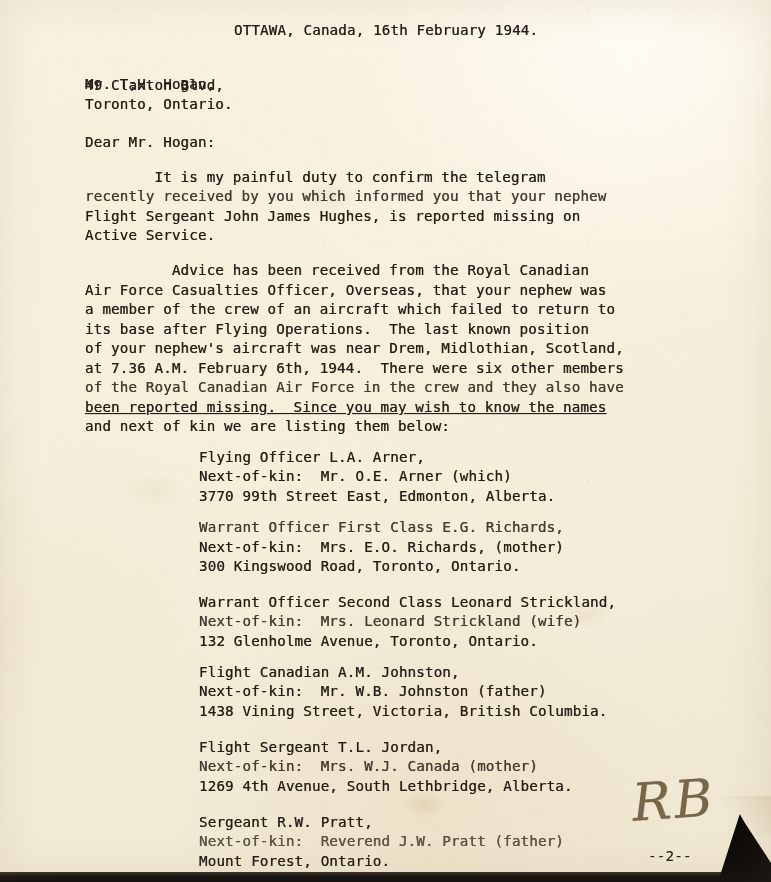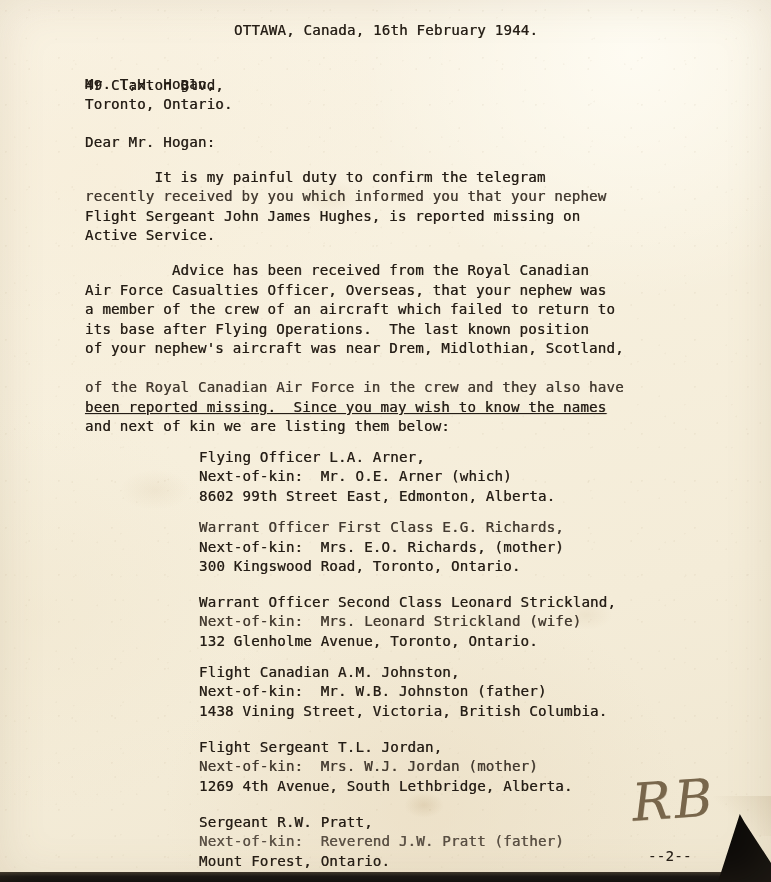--- a/index.html
+++ b/index.html
@@ -177,47 +177,48 @@
     <div class="tline ink-mid" style="left:85px; top:187px;">recently received by you which informed you that your nephew</div>
     <div class="tline" style="left:85px; top:207px;">Flight Sergeant John James Hughes, is reported missing on</div>
     <div class="tline" style="left:85px; top:226px;text-align:right;">Active Service.</div>
 
     
     <div class="tline" style="left:85px; top:281px;">Air Force Casualties Officer, Overseas, that your nephew was</div>
     <div class="tline" style="left:85px; top:261px;">          Advice has been received from the Royal Canadian</div>
     <div class="tline" style="left:85px; top:300px;">a member of the crew of an aircraft which failed to return to</div>
     <div class="tline" style="left:85px; top:320px;">its base after Flying Operations.  The last known position</div>
     <div class="tline" style="left:85px; top:339px;">of your nephew's aircraft was near Drem, Midlothian, Scotland,</div>
+    <div class="tline" style="left:85px; top:359px;">at 7.36 A.M. February 6th, 1944.  There were six other members</div>
     <div class="tline ink-mid" style="left:85px; top:378px;">of the Royal Canadian Air Force in the crew and they also have</div>
     <div class="tline" style="left:85px; top:398px;text-decoration:underline;">been reported missing.  Since you may wish to know the names</div>
     <div class="tline" style="left:85px; top:417px;">and next of kin we are listing them below:</div>
 
     
     <div class="tline" style="left:199px; top:448px;text-align:right;">Flying Officer L.A. Arner,</div>
     <div class="tline" style="left:199px; top:467px;">Next-of-kin:  Mr. O.E. Arner (which)</div>
-    <div class="tline" style="left:199px; top:487px;">8602 99th Street East, Edmonton, Alberta.</div>
+    <div class="tline" style="left:199px; top:487px;">3770 99th Street East, Edmonton, Alberta.</div>
 
     
     <div class="tline ink-mid" style="left:199px; top:518px;">Warrant Officer First Class E.G. Richards,</div>
     <div class="tline" style="left:199px; top:538px;">Next-of-kin:  Mrs. E.O. Richards, (mother)</div>
     <div class="tline" style="left:199px; top:557px;">300 Kingswood Road, Toronto, Ontario.</div>
 
     
     <div class="tline" style="left:199px; top:593px;">Warrant Officer Second Class Leonard Strickland,</div>
     <div class="tline ink-mid" style="left:199px; top:612px;">Next-of-kin:  Mrs. Leonard Strickland (wife)</div>
     <div class="tline" style="left:199px; top:632px;">132 Glenholme Avenue, Toronto, Ontario.</div>
 
     
     <div class="tline" style="left:199px; top:663px;">Flight Canadian A.M. Johnston,</div>
     <div class="tline" style="left:199px; top:682px;">Next-of-kin:  Mr. W.B. Johnston (father)</div>
     <div class="tline" style="left:199px; top:702px;">1438 Vining Street, Victoria, British Columbia.</div>
 
     
     <div class="tline" style="left:199px; top:738px;">Flight Sergeant T.L. Jordan,</div>
-    <div class="tline ink-mid" style="left:199px; top:757px;">Next-of-kin:  Mrs. W.J. Jordan (mother)</div>
+    <div class="tline ink-mid" style="left:199px; top:757px;">Next-of-kin:  Mrs. W.J. Canada (mother)</div>
     <div class="tline" style="left:199px; top:777px;">1269 4th Avenue, South Lethbridge, Alberta.</div>
 
     
     <div class="tline" style="left:199px; top:813px;">Sergeant R.W. Pratt,</div>
     <div class="tline ink-light" style="left:199px; top:832px;">Next-of-kin:  Reverend J.W. Pratt (father)</div>
     <div class="tline" style="left:199px; top:852px;">Mount Forest, Ontario.</div>
 
   </div>
 
   <div id="initials">RB</div>

